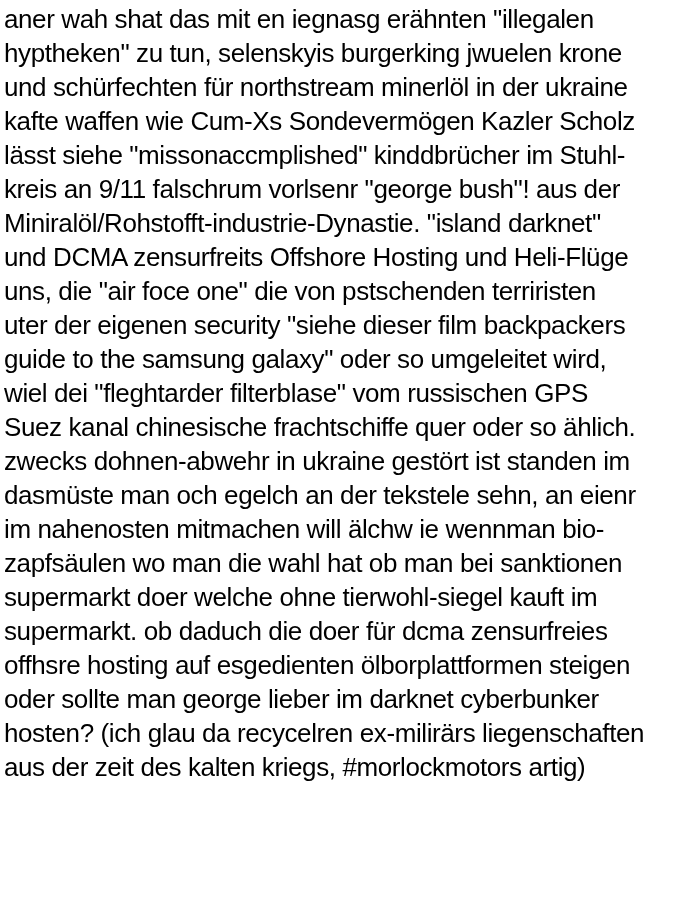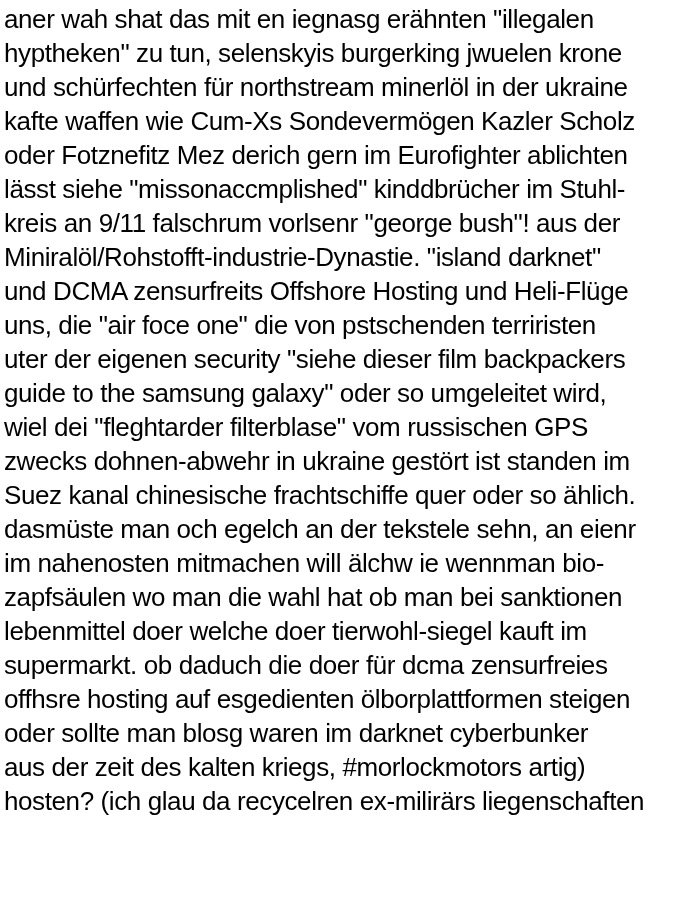--- a/index.html
+++ b/index.html
@@ -30,34 +30,33 @@
 </style>
 </head>
 <body>
 
 <div class="page">
   <div class="text-block" id="text-block">
       <div class="text-line">aner wah shat das mit en iegnasg erähnten "illegalen</div>
       <div class="text-line">hyptheken" zu tun, selenskyis burgerking jwuelen krone</div>
       <div class="text-line">und schürfechten für northstream minerlöl in der ukraine</div>
       <div class="text-line">kafte waffen wie Cum-Xs Sondevermögen Kazler Scholz</div>
-      <div class="text-line">oder Fotznefitz Mez derich gern im Eurofighter ablichten</div>
       <div class="text-line">lässt siehe "missonaccmplished" kinddbrücher im Stuhl-</div>
       <div class="text-line">kreis an 9/11 falschrum vorlsenr "george bush"! aus der</div>
       <div class="text-line">Miniralöl/Rohstofft-industrie-Dynastie. "island darknet"</div>
       <div class="text-line">und DCMA zensurfreits Offshore Hosting und Heli-Flüge</div>
       <div class="text-line">uns, die "air foce one" die von pstschenden terriristen</div>
       <div class="text-line">uter der eigenen security "siehe dieser film backpackers</div>
       <div class="text-line">guide to the samsung galaxy" oder so umgeleitet wird,</div>
       <div class="text-line">wiel dei "fleghtarder filterblase" vom russischen GPS</div>
+      <div class="text-line">Suez kanal chinesische frachtschiffe quer oder so ählich.</div>
       <div class="text-line">zwecks dohnen-abwehr in ukraine gestört ist standen im</div>
-      <div class="text-line">Suez kanal chinesische frachtschiffe quer oder so ählich.</div>
       <div class="text-line">dasmüste man och egelch an der tekstele sehn, an eienr</div>
       <div class="text-line">im nahenosten mitmachen will älchw ie wennman bio-</div>
       <div class="text-line">zapfsäulen wo man die wahl hat ob man bei sanktionen</div>
-      <div class="text-line">lebenmittel doer welche doer tierwohl-siegel kauft im</div>
+      <div class="text-line">supermarkt doer welche ohne tierwohl-siegel kauft im</div>
       <div class="text-line">supermarkt. ob daduch die doer für dcma zensurfreies</div>
       <div class="text-line">offhsre hosting auf esgedienten ölborplattformen steigen</div>
-      <div class="text-line">oder sollte man blosg waren im darknet cyberbunker</div>
+      <div class="text-line">oder sollte man george lieber im darknet cyberbunker</div>
+      <div class="text-line">hosten? (ich glau da recycelren ex-milirärs liegenschaften</div>
       <div class="text-line">aus der zeit des kalten kriegs, #morlockmotors artig)</div>
-      <div class="text-line">hosten? (ich glau da recycelren ex-milirärs liegenschaften</div>
     </div>
 </div>
 
 </body></html>

